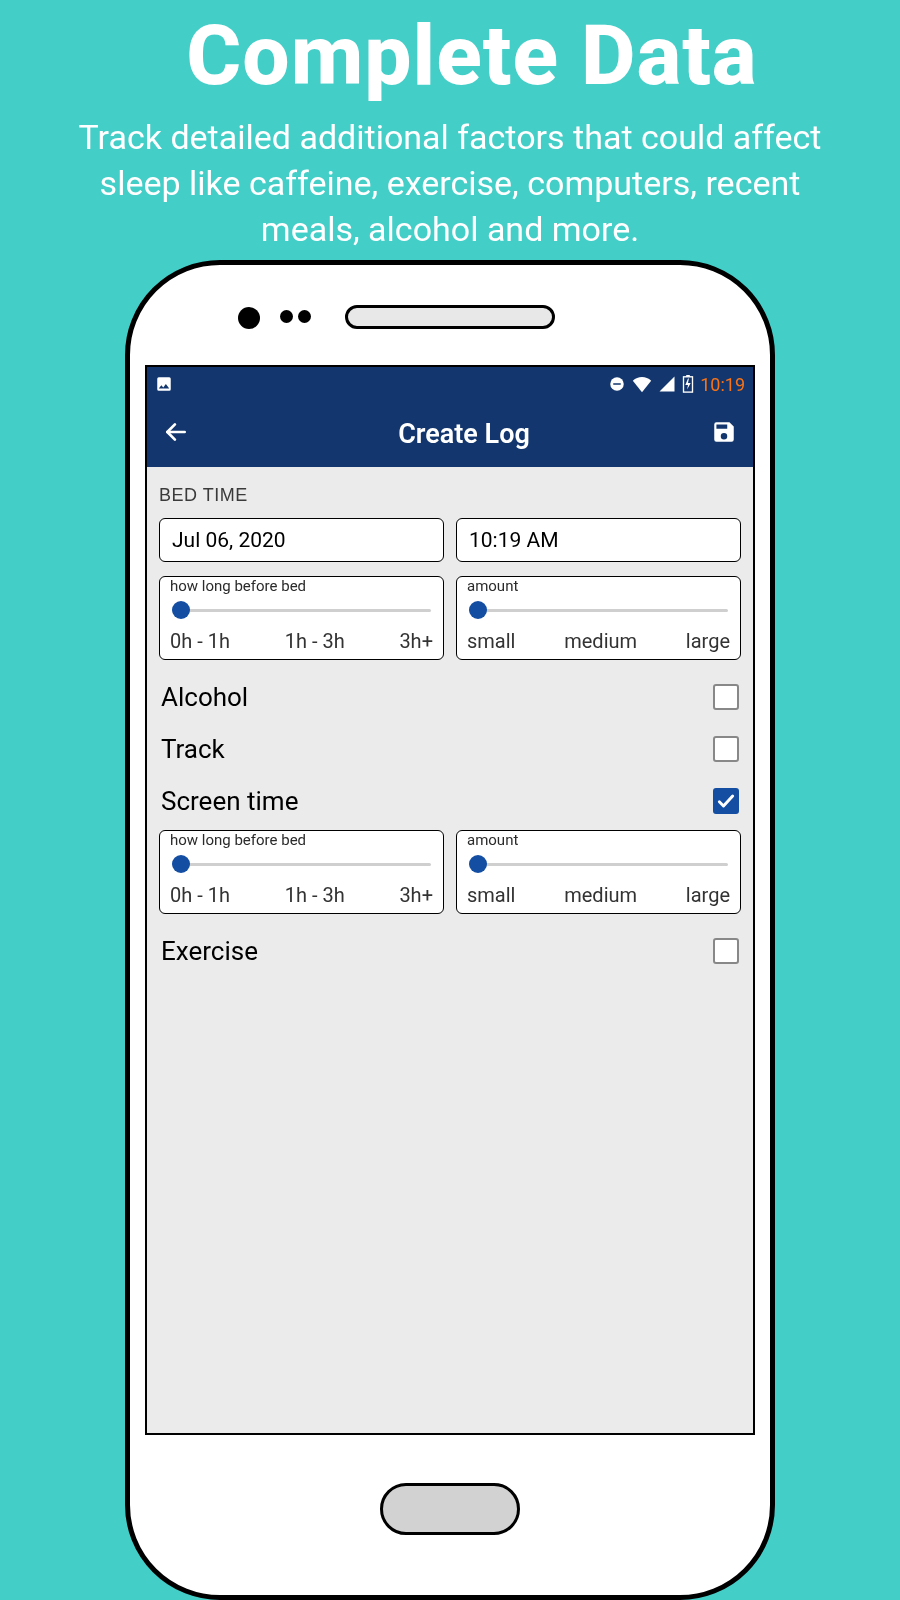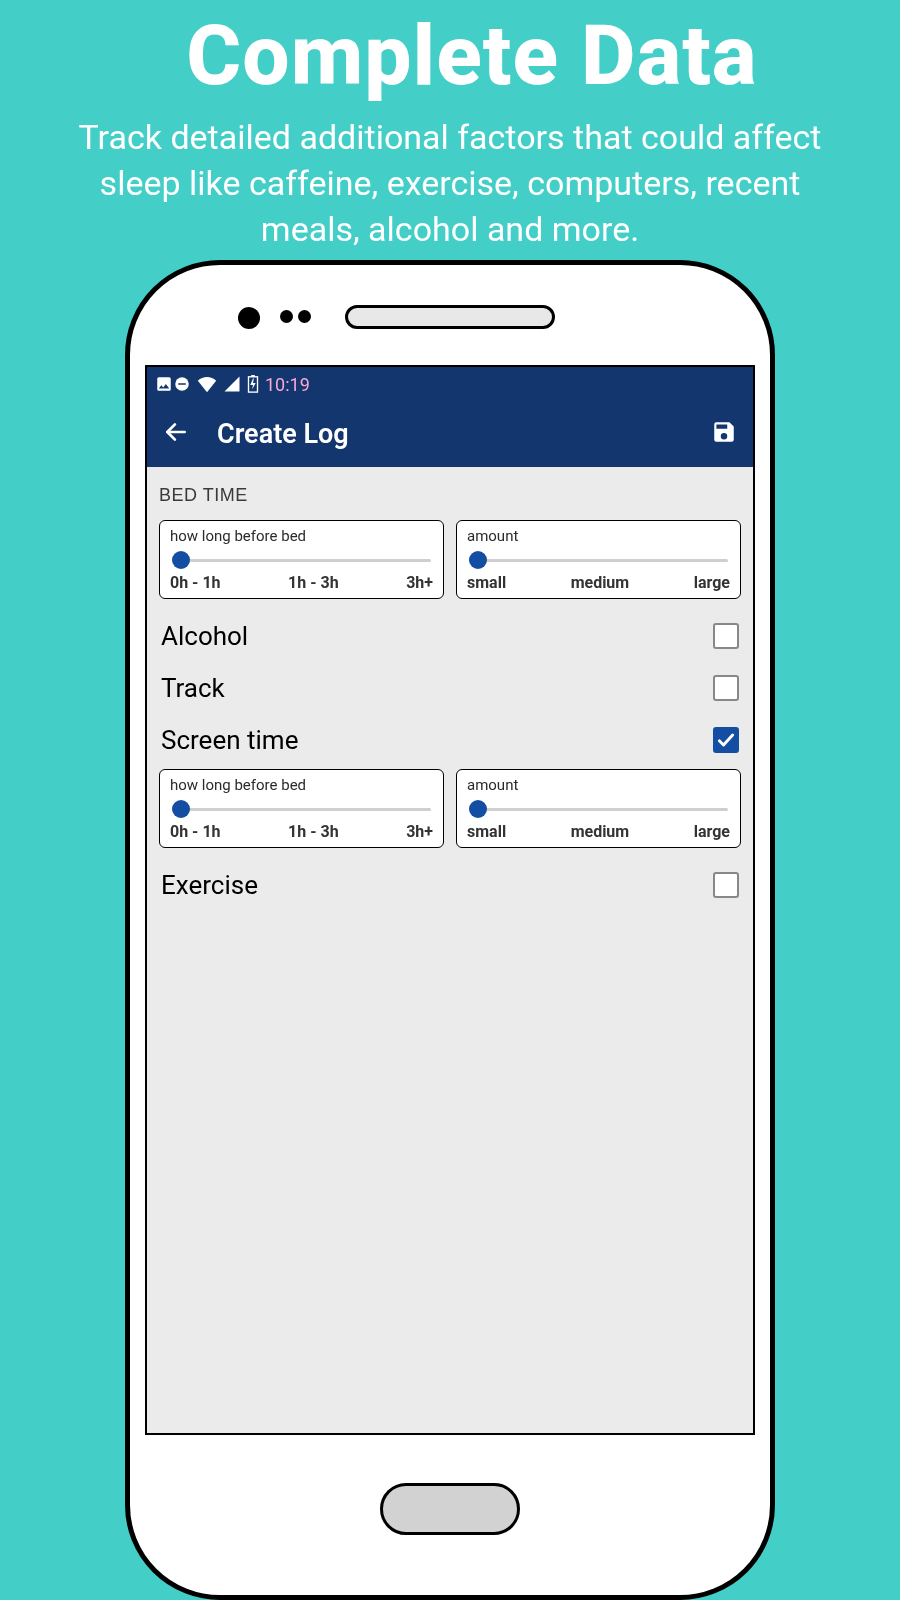--- a/index.html
+++ b/index.html
@@ -60,34 +60,35 @@
     position:absolute;
     left:15px; right:15px; top:100px; bottom:160px;
     background:#ebebeb;
     border:2px solid #000;
     overflow:hidden;
   }
   
   .statusbar {
     height:34px;
     background:#12366d;
-    display:flex; align-items:center; justify-content:flex-start;
+    display:flex; align-items:center; justify-content:space-between;
     padding:0 8px;
-    color:#f9a8d4;
+    color:#f97316;
     font-size:18px;
   }
   .statusbar .right { display:flex; align-items:center; gap:6px; }
   .statusbar svg { display:block; }
   
   .appbar {
     height:66px;
     background:#12366d;
     display:flex; align-items:center;
     padding:0 16px;
     color:#fff;
+    text-align:center;
   }
   .appbar .title { font-size:27px; font-weight:600; margin-left:28px; flex:1; }
   
   .content { padding:10px 12px; }
   .section-label {
     font-family: "Arial Narrow", Arial, sans-serif;
     font-stretch: condensed;
     font-size:18px;
     color:#3a3a3a;
     letter-spacing:0.5px;
@@ -118,36 +119,36 @@
   }
   .checkbox.on { background:#134ea3; border-color:#134ea3; }
   .checkbox.on svg { display:block; }
   .checkbox svg { display:none; }
   .slider-pair { display:flex; gap:12px; margin-top:14px; }
   .slider-card {
     flex:1;
     background:#fff;
     border:1.5px solid #000;
     border-radius:6px;
-    padding:6px 10px 6px;
+    padding:0 10px 6px;
   }
   .slider-title { font-size:15px; color:#2b2b2b; margin-bottom:8px; }
   .track {
     position:relative; height:14px; margin:6px 2px 6px;
   }
   .track .rail {
     position:absolute; left:0; right:0; top:6px; height:3px;
     background:#cfcfcf; border-radius:2px;
   }
   .track .thumb {
     position:absolute; top:-2px; left:0;
     width:18px; height:18px; border-radius:50%;
     background:#134ea3;
   }
-  .ticks { display:flex; justify-content:space-between; font-size:16px; color:#333; margin-top:0;font-weight:bold; }
+  .ticks { display:flex; justify-content:space-between; font-size:20px; color:#333; margin-top:12px; }
 </style>
 </head>
 <body>
 
 <div class="headline">Complete Data</div>
 <div class="subhead">Track detailed additional factors that could affect sleep like caffeine, exercise, computers, recent meals, alcohol and more.</div>
 
 <div class="phone">
   <div class="camera"></div>
   <div class="sensor1"></div>
@@ -202,20 +203,24 @@
       <span>
         <svg width="26" height="26" viewBox="0 0 24 24" fill="#fff">
             <path d="M17 3H5a2 2 0 0 0-2 2v14a2 2 0 0 0 2 2h14a2 2 0 0 0 2-2V7l-4-4zM12 19a3 3 0 1 1 0-6 3 3 0 0 1 0 6zM15 9H5V5h10v4z"></path>
           </svg>
       </span>
     </div>
 
     <div class="content">
 
       <div class="section-label">BED TIME</div>
+      <div class="row2">
+        <div class="field">Jul 06, 2020</div>
+        <div class="field">10:19 AM</div>
+      </div>
 
       <div class="slider-pair">
         <div class="slider-card">
           <div class="slider-title">how long before bed</div>
           <div class="track">
               <div class="rail"></div>
               <div class="thumb"></div>
             </div>
           <div class="ticks">
             <span>0h - 1h</span>

